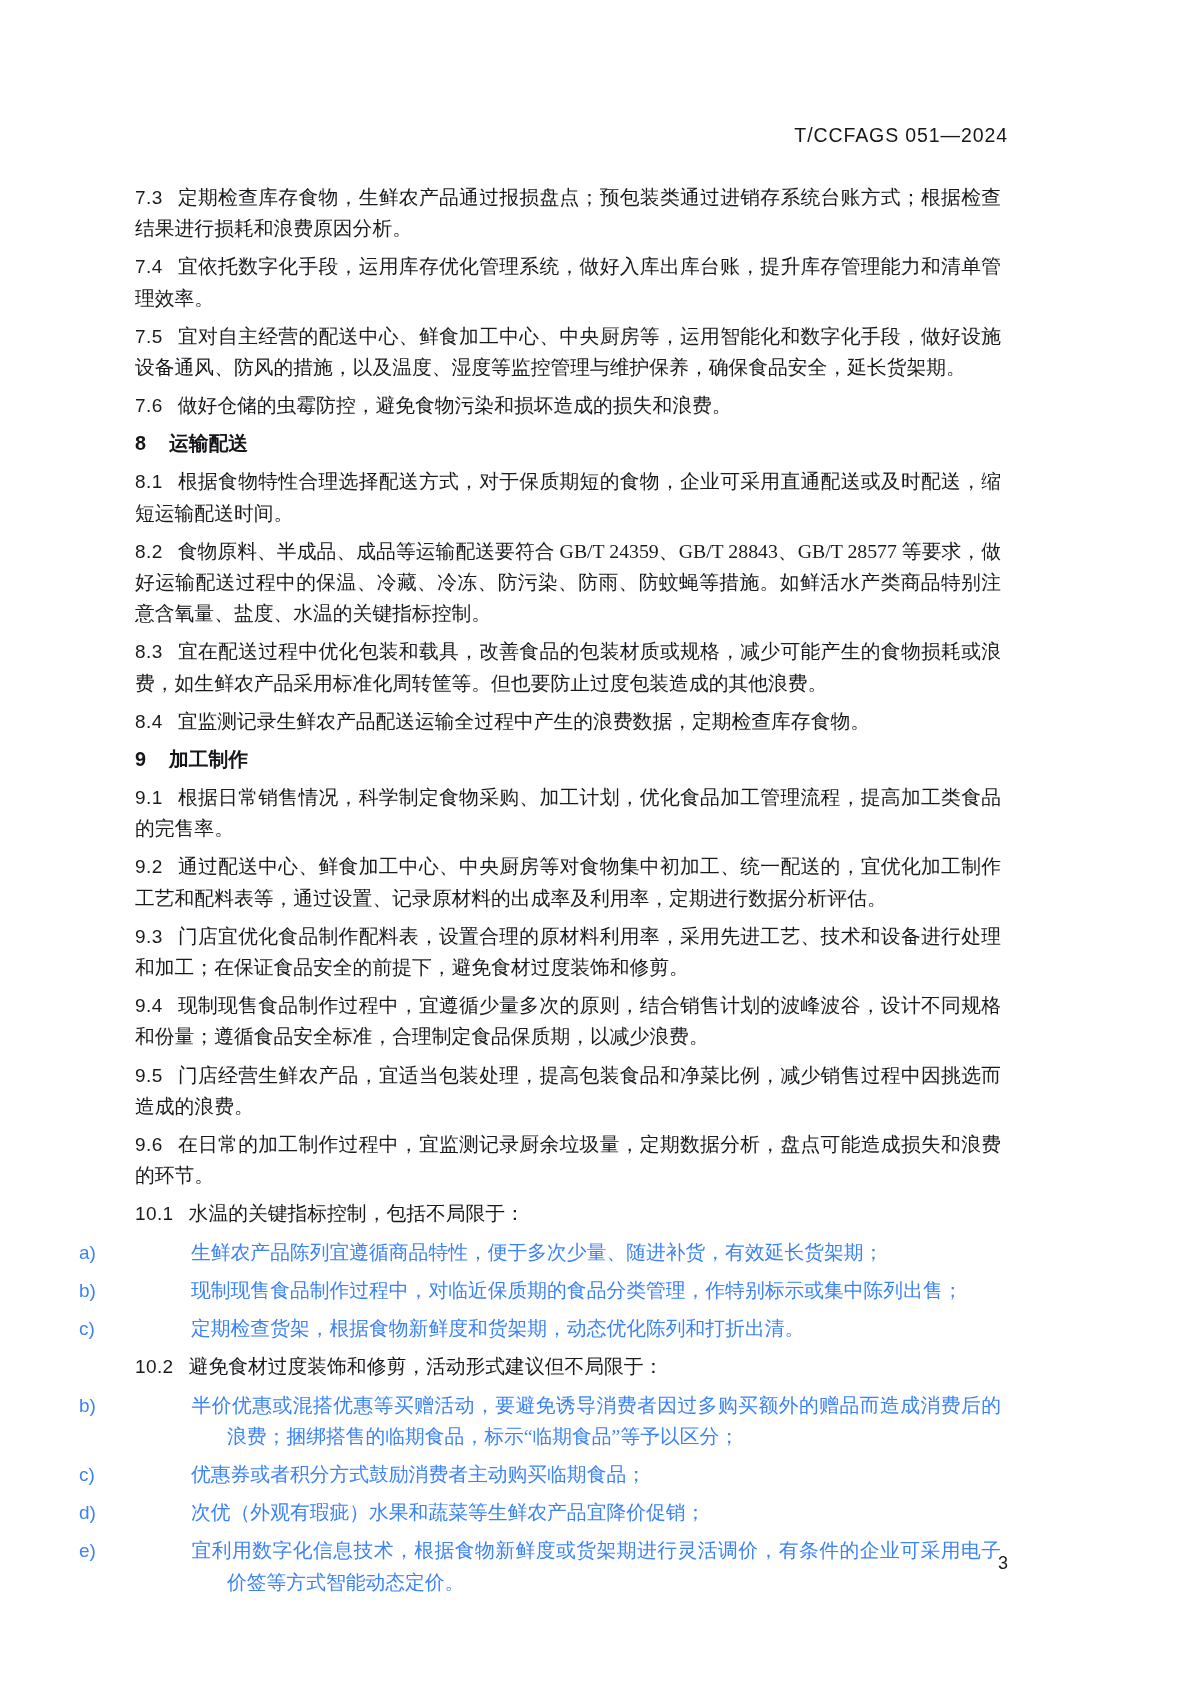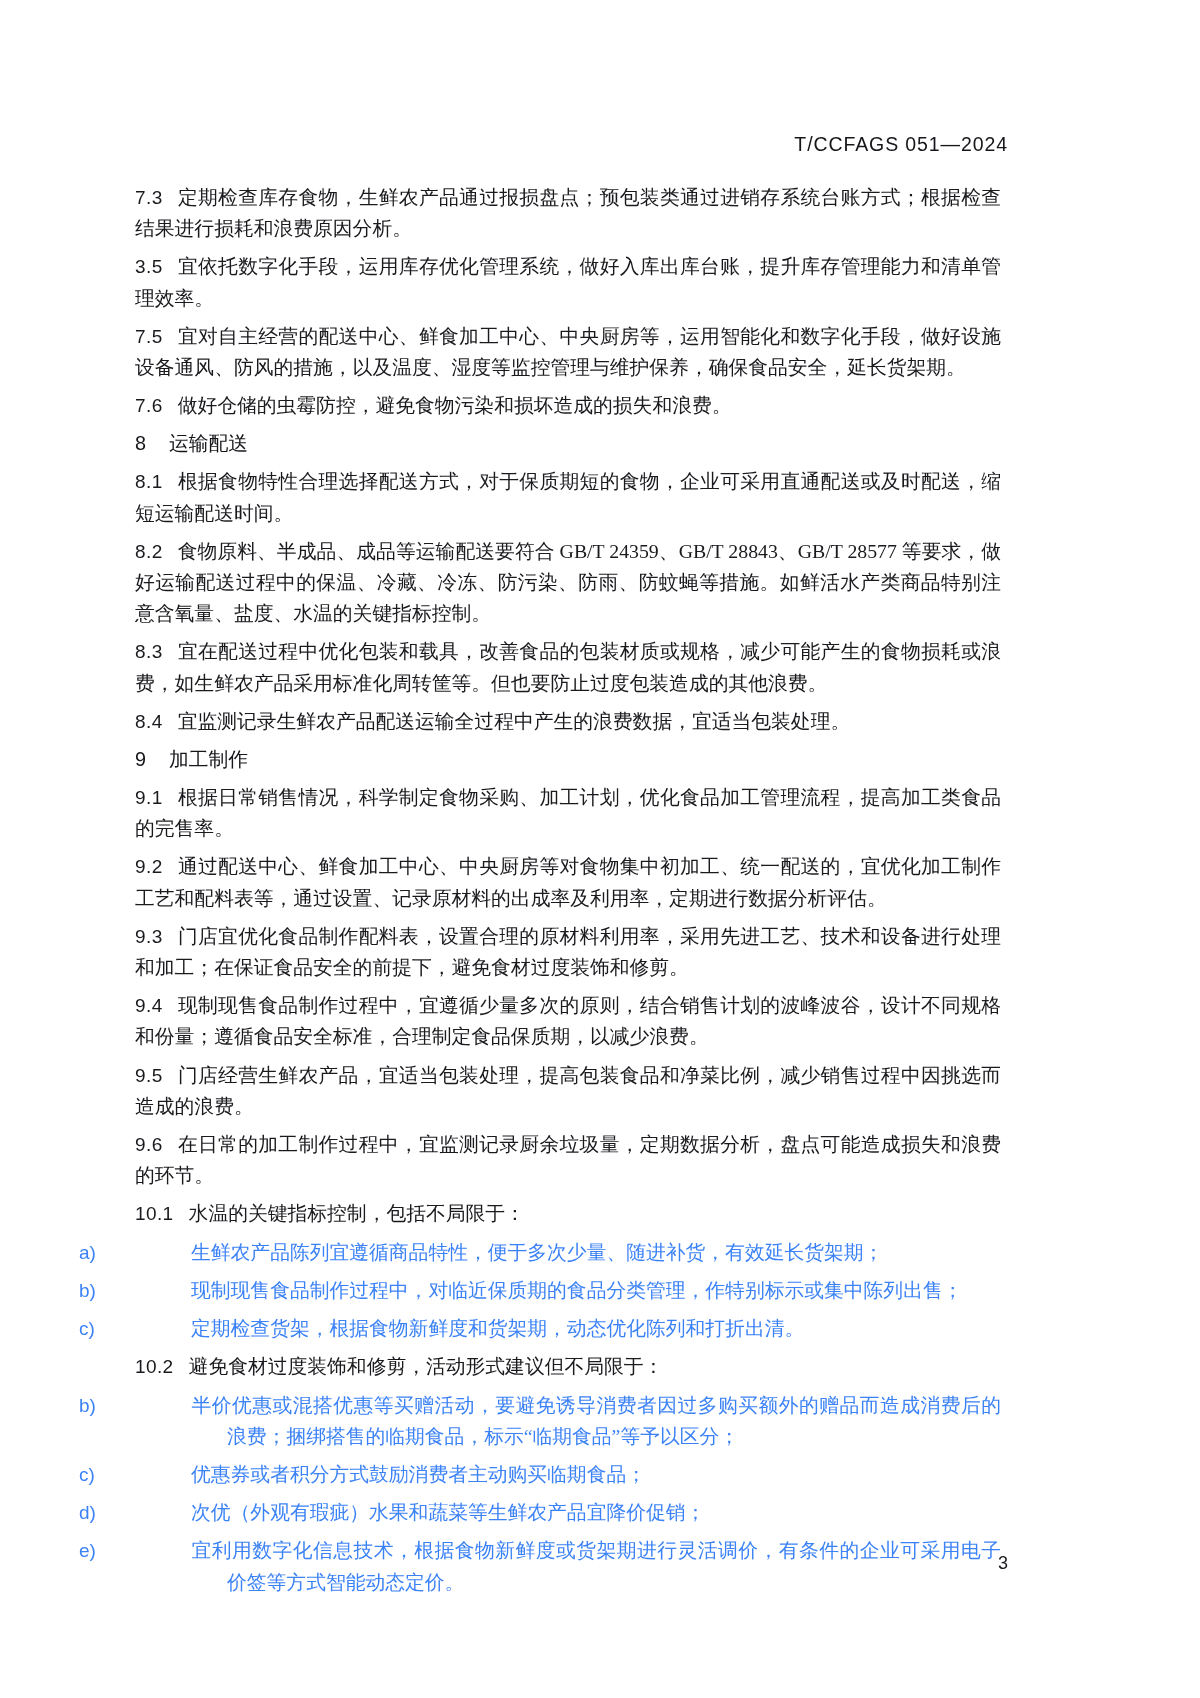--- a/index.html
+++ b/index.html
@@ -21,21 +21,21 @@
     position: absolute;
     left: 128px;
     top: 0;
     width: 880px;
     height: 100%;
   }
 
   
   .doc-header {
     position: absolute;
-    top: 133px;
+    top: 124px;
     right: 0;
     text-align: right;
     font-family: "Liberation Sans", "DejaVu Sans", sans-serif;
     font-size: 19.5px;
     letter-spacing: 0.9px;
     color: #17171b;
     white-space: nowrap;
   }
 
   
@@ -64,21 +64,21 @@
     font-size: 19px;
     letter-spacing: 0.4px;
   }
   .clause .gap {
     display: inline-block;
     width: 15px;
   }
 
   .sec-title {
     font-family: "Liberation Sans", "DejaVu Sans", sans-serif;
-    font-weight: normal;
+    font-weight: bold;
     font-size: 19.8px;
     line-height: 31px;
     margin-top: 28px;
     margin-bottom: 26px;
     color: #15151a;
   }
   .sec-title .sec-num {
     display: inline-block;
     min-width: 34px;
   }
@@ -119,35 +119,35 @@
 <div class="page">
 
   <div class="content">
 
     <div class="doc-header">T/CCFAGS 051—2024</div>
 
     <div class="body-block">
 
       <div class="clause"><span class="num">7.3</span><span class="gap"></span><span>定期检查库存食物，生鲜农产品通过报损盘点；预包装类通过进销存系统台账方式；根据检查结果进行损耗和浪费原因分析。</span></div>
 
-      <div class="clause"><span class="num">3.5</span><span class="gap"></span><span>宜依托数字化手段，运用库存优化管理系统，做好入库出库台账，提升库存管理能力和清单管理效率。</span></div>
+      <div class="clause"><span class="num">7.4</span><span class="gap"></span><span>宜依托数字化手段，运用库存优化管理系统，做好入库出库台账，提升库存管理能力和清单管理效率。</span></div>
 
       <div class="clause"><span class="num">7.5</span><span class="gap"></span><span>宜对自主经营的配送中心、鲜食加工中心、中央厨房等，运用智能化和数字化手段，做好设施设备通风、防风的措施，以及温度、湿度等监控管理与维护保养，确保食品安全，延长货架期。</span></div>
 
       <div class="clause"><span class="num">7.6</span><span class="gap"></span><span>做好仓储的虫霉防控，避免食物污染和损坏造成的损失和浪费。</span></div>
 
       <div class="sec-title"><span class="sec-num">8</span><span>运输配送</span></div>
 
       <div class="clause"><span class="num">8.1</span><span class="gap"></span><span>根据食物特性合理选择配送方式，对于保质期短的食物，企业可采用直通配送或及时配送，缩短运输配送时间。</span></div>
 
       <div class="clause"><span class="num">8.2</span><span class="gap"></span><span>食物原料、半成品、成品等运输配送要符合 GB/T 24359、GB/T 28843、GB/T 28577 等要求，做好运输配送过程中的保温、冷藏、冷冻、防污染、防雨、防蚊蝇等措施。如鲜活水产类商品特别注意含氧量、盐度、水温的关键指标控制。</span></div>
 
       <div class="clause"><span class="num">8.3</span><span class="gap"></span><span>宜在配送过程中优化包装和载具，改善食品的包装材质或规格，减少可能产生的食物损耗或浪费，如生鲜农产品采用标准化周转筐等。但也要防止过度包装造成的其他浪费。</span></div>
 
-      <div class="clause"><span class="num">8.4</span><span class="gap"></span><span>宜监测记录生鲜农产品配送运输全过程中产生的浪费数据，宜适当包装处理。</span></div>
+      <div class="clause"><span class="num">8.4</span><span class="gap"></span><span>宜监测记录生鲜农产品配送运输全过程中产生的浪费数据，定期检查库存食物。</span></div>
 
       <div class="sec-title"><span class="sec-num">9</span><span>加工制作</span></div>
 
       <div class="clause"><span class="num">9.1</span><span class="gap"></span><span>根据日常销售情况，科学制定食物采购、加工计划，优化食品加工管理流程，提高加工类食品的完售率。</span></div>
 
       <div class="clause"><span class="num">9.2</span><span class="gap"></span><span>通过配送中心、鲜食加工中心、中央厨房等对食物集中初加工、统一配送的，宜优化加工制作工艺和配料表等，通过设置、记录原材料的出成率及利用率，定期进行数据分析评估。</span></div>
 
       <div class="clause"><span class="num">9.3</span><span class="gap"></span><span>门店宜优化食品制作配料表，设置合理的原材料利用率，采用先进工艺、技术和设备进行处理和加工；在保证食品安全的前提下，避免食材过度装饰和修剪。</span></div>
 
       <div class="clause"><span class="num">9.4</span><span class="gap"></span><span>现制现售食品制作过程中，宜遵循少量多次的原则，结合销售计划的波峰波谷，设计不同规格和份量；遵循食品安全标准，合理制定食品保质期，以减少浪费。</span></div>

